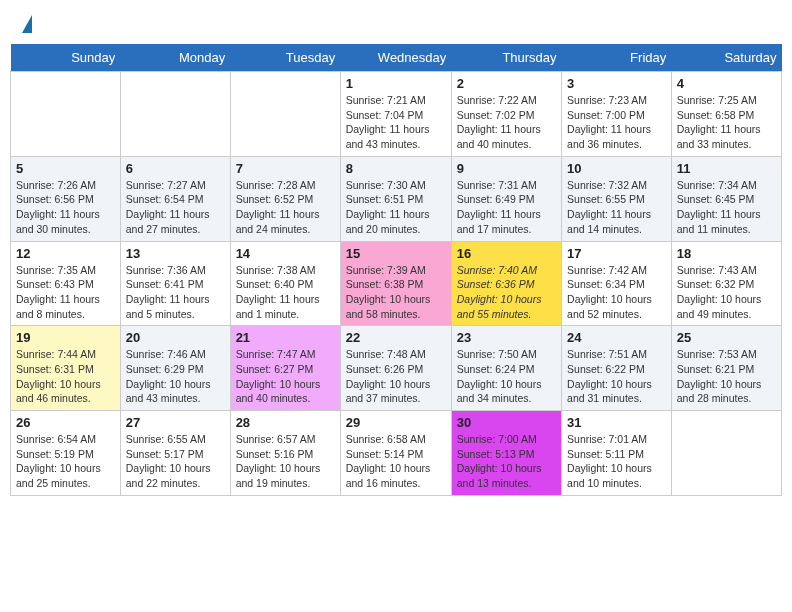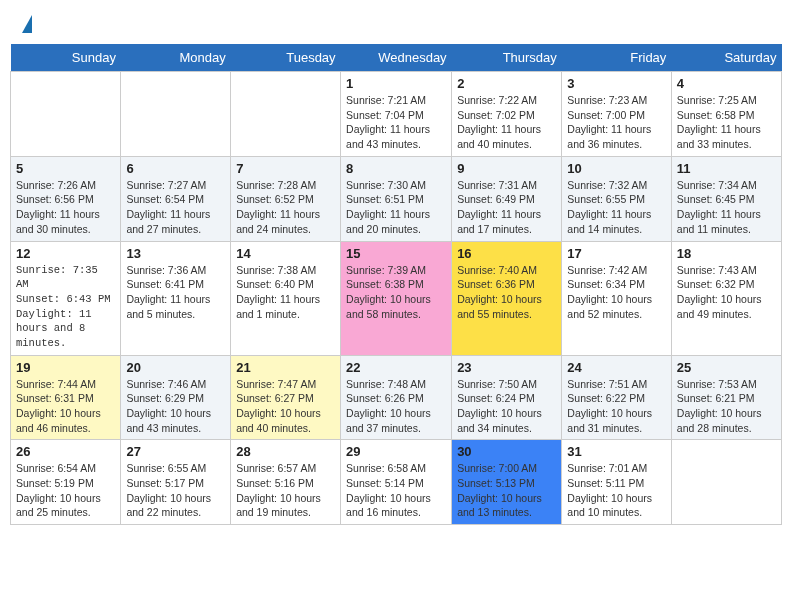--- a/index.html
+++ b/index.html
@@ -195,21 +195,21 @@
         <td style="background: rgb(240, 244, 248);">
           <div class="day-number">11</div>
           <div class="day-info" style="white-space: pre-line;">Sunrise: 7:34 AM
 Sunset: 6:45 PM
 Daylight: 11 hours and 11 minutes.</div>
         </td>
       </tr>
       <tr>
         <td style="background: rgb(255, 255, 255);">
           <div class="day-number">12</div>
-          <div class="day-info" style="white-space: pre-line; font-family: Liberation Mono, monospace;">Sunrise: 7:35 AM
+          <div class="day-info" style="white-space: pre-line;">Sunrise: 7:35 AM
 Sunset: 6:43 PM
 Daylight: 11 hours and 8 minutes.</div>
         </td>
         <td style="background: rgb(255, 255, 255);">
           <div class="day-number">13</div>
           <div class="day-info" style="white-space: pre-line;">Sunrise: 7:36 AM
 Sunset: 6:41 PM
 Daylight: 11 hours and 5 minutes.</div>
         </td>
         <td style="background: rgb(255, 255, 255);">
@@ -219,21 +219,21 @@
 Daylight: 11 hours and 1 minute.</div>
         </td>
         <td style="background: #f9a8d4;">
           <div class="day-number">15</div>
           <div class="day-info" style="white-space: pre-line;">Sunrise: 7:39 AM
 Sunset: 6:38 PM
 Daylight: 10 hours and 58 minutes.</div>
         </td>
         <td style="background: #fde047;">
           <div class="day-number">16</div>
-          <div class="day-info" style="white-space: pre-line;">Sunrise: 7:40 AM
+          <div class="day-info" style="white-space: pre-line; font-style: italic;">Sunrise: 7:40 AM
 Sunset: 6:36 PM
 Daylight: 10 hours and 55 minutes.</div>
         </td>
         <td style="background: rgb(255, 255, 255);">
           <div class="day-number">17</div>
           <div class="day-info" style="white-space: pre-line;">Sunrise: 7:42 AM
 Sunset: 6:34 PM
 Daylight: 10 hours and 52 minutes.</div>
         </td>
         <td style="background: rgb(255, 255, 255);">
@@ -249,21 +249,21 @@
           <div class="day-info" style="white-space: pre-line;">Sunrise: 7:44 AM
 Sunset: 6:31 PM
 Daylight: 10 hours and 46 minutes.</div>
         </td>
         <td style="background: rgb(240, 244, 248);">
           <div class="day-number">20</div>
           <div class="day-info" style="white-space: pre-line;">Sunrise: 7:46 AM
 Sunset: 6:29 PM
 Daylight: 10 hours and 43 minutes.</div>
         </td>
-        <td style="background: #fef9c3;">
+        <td style="background: #f0abfc;">
           <div class="day-number">21</div>
           <div class="day-info" style="white-space: pre-line;">Sunrise: 7:47 AM
 Sunset: 6:27 PM
 Daylight: 10 hours and 40 minutes.</div>
         </td>
         <td style="background: rgb(240, 244, 248);">
           <div class="day-number">22</div>
           <div class="day-info" style="white-space: pre-line;">Sunrise: 7:48 AM
 Sunset: 6:26 PM
 Daylight: 10 hours and 37 minutes.</div>
@@ -305,21 +305,21 @@
           <div class="day-info" style="white-space: pre-line;">Sunrise: 6:57 AM
 Sunset: 5:16 PM
 Daylight: 10 hours and 19 minutes.</div>
         </td>
         <td style="background: rgb(255, 255, 255);">
           <div class="day-number">29</div>
           <div class="day-info" style="white-space: pre-line;">Sunrise: 6:58 AM
 Sunset: 5:14 PM
 Daylight: 10 hours and 16 minutes.</div>
         </td>
-        <td style="background: #3b82f6;">
+        <td style="background: #d946ef;">
           <div class="day-number">30</div>
           <div class="day-info" style="white-space: pre-line;">Sunrise: 7:00 AM
 Sunset: 5:13 PM
 Daylight: 10 hours and 13 minutes.</div>
         </td>
         <td style="background: rgb(255, 255, 255);">
           <div class="day-number">31</div>
           <div class="day-info" style="white-space: pre-line;">Sunrise: 7:01 AM
 Sunset: 5:11 PM
 Daylight: 10 hours and 10 minutes.</div>

